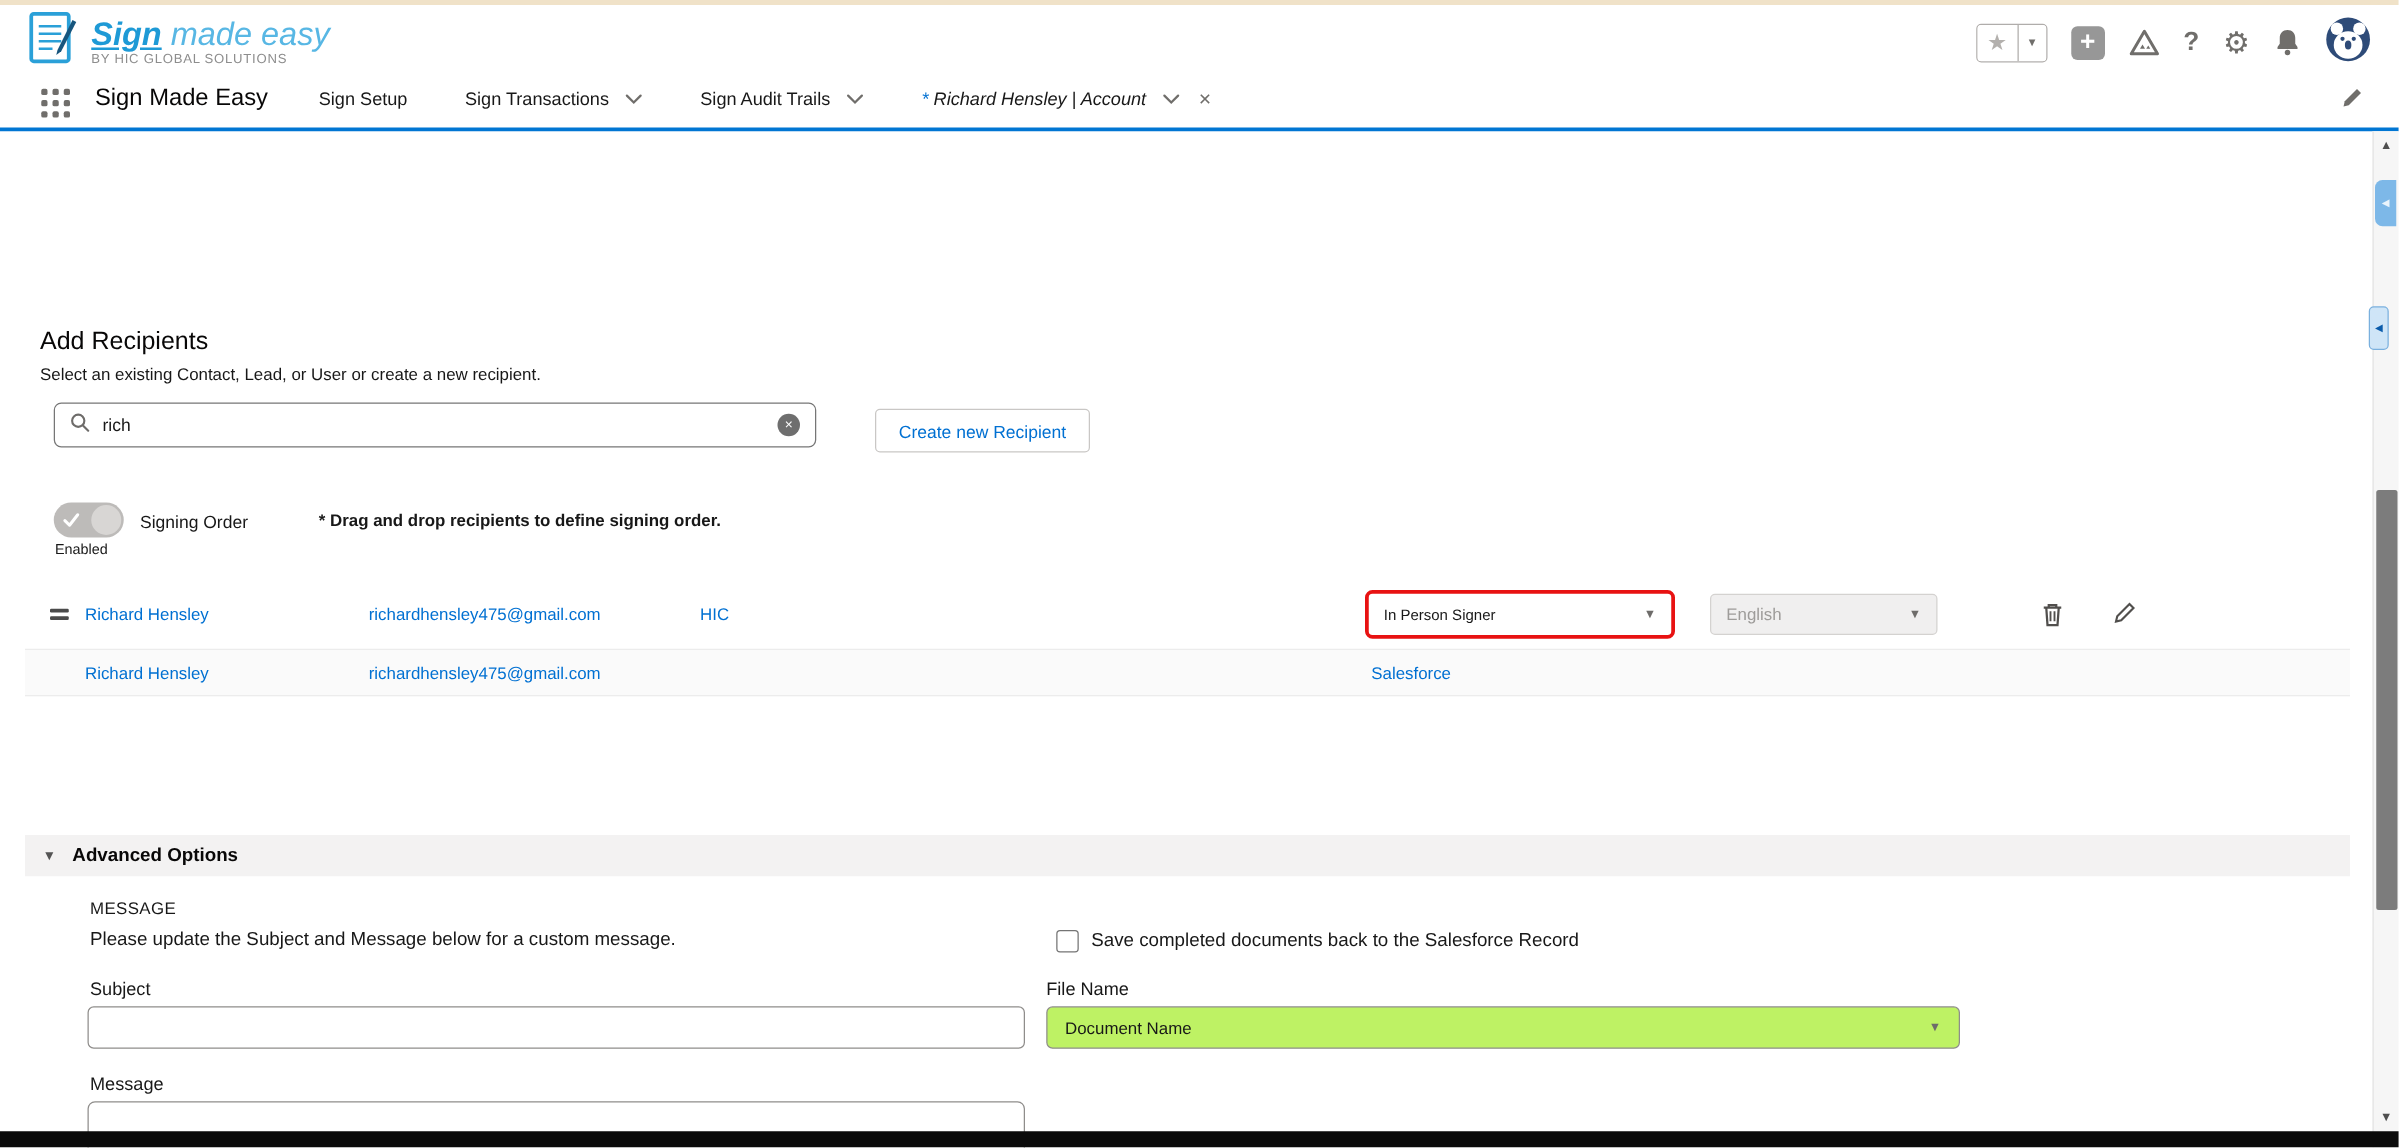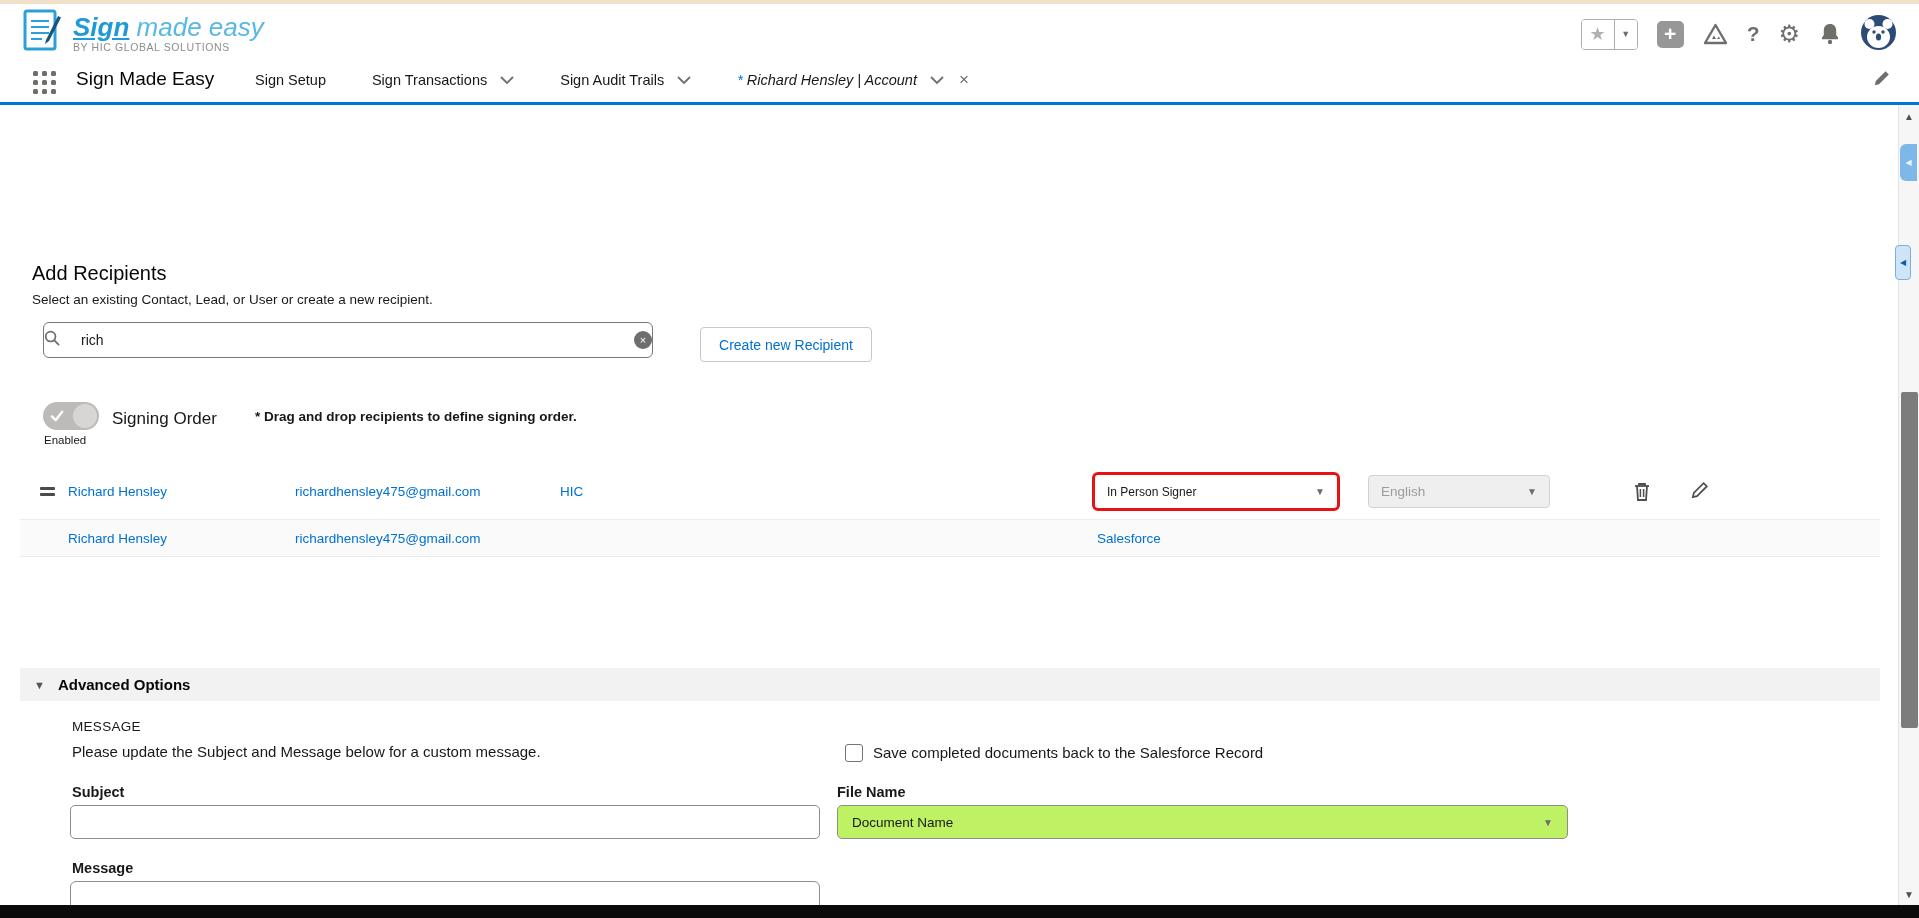--- a/index.html
+++ b/index.html
@@ -49,37 +49,37 @@
   .dirty { color:#0070d2; font-style:italic; margin-right:4px; }
   .tab-close { color:#706e6b; font-size:17px; margin-left:2px; }
   .edit-page { position:absolute; right:28px; top:12px; }
 
   
   .section-title { position:absolute; left:32px; top:262px; font-size:20px; color:#080707; }
   .section-sub   { position:absolute; left:32px; top:292px; font-size:13.5px; color:#181818; }
 
   .recipient-search { position:absolute; left:43px; top:322px; width:610px; height:36px;
                       border:1px solid #767676; border-radius:6px; display:flex; align-items:center;
-                      padding:0 0; gap:21px; background:#fff; }
+                      padding:0 12px; gap:10px; background:#fff; }
   .recipient-search input { border:none; outline:none; font-size:14px; flex:1; color:#181818;
                             font-family:"Liberation Sans", sans-serif; }
   .clear-btn { width:18px; height:18px; border-radius:50%; background:#6e6e6e; color:#fff;
                display:flex; align-items:center; justify-content:center; font-size:11px; }
 
   .create-btn { position:absolute; left:700px; top:327px; width:172px; height:35px;
                 border:1px solid #c9c7c5; border-radius:4px; background:#fff; color:#0070d2;
                 font-size:14px; display:flex; align-items:center; justify-content:center; cursor:pointer; }
 
   .toggle { position:absolute; left:43px; top:402px; width:56px; height:28px; border-radius:14px;
             background:#bdbbb9; }
   .toggle .knob { position:absolute; right:2px; top:2px; width:24px; height:24px; border-radius:50%;
                   background:#d8d6d4; }
   .toggle svg { position:absolute; left:7px; top:7px; }
   .toggle-state { position:absolute; left:44px; top:434px; font-size:11.5px; color:#181818; }
-  .toggle-label { position:absolute; left:112px; top:409px; font-size:17px; }
+  .toggle-label { position:absolute; left:112px; top:409px; font-size:14px; }
   .order-note   { position:absolute; left:255px; top:409px; font-size:13.5px; font-weight:bold; }
 
   
   .rtable { position:absolute; left:20px; top:463px; width:1860px; }
   .thead { position:relative; height:37px; background:#f3f2f2; border-top:1px solid #e3e1df;
            border-bottom:1px solid #d8d6d4; }
   .th { position:absolute; top:11px; font-size:12.5px; font-weight:bold; color:#474747; letter-spacing:0.2px; }
   .trow { position:relative; height:57px; background:#fff; border-bottom:1px solid #ececec; }
   .trow2 { position:relative; height:37px; background:#fafafa; border-bottom:1px solid #ececec; }
   .cell-link { position:absolute; font-size:13.5px; color:#0070d2; text-decoration:none; }
@@ -102,21 +102,21 @@
              display:flex; align-items:center; padding-left:14px; gap:13px; }
   .adv-caret { color:#545454; font-size:11px; }
   .adv-title { font-size:15px; font-weight:bold; color:#080707; }
 
   .msg-label   { position:absolute; left:72px; top:719px; font-size:13.5px; letter-spacing:0.3px; }
   .msg-hint    { position:absolute; left:72px; top:743px; font-size:15px; }
   .save-check  { position:absolute; left:845px; top:744px; width:18px; height:18px;
                  border:1.5px solid #747474; border-radius:3px; background:#fff; }
   .save-label  { position:absolute; left:873px; top:744px; font-size:15px; }
 
-  .fld-label { position:absolute; font-size:14.5px; color:#181818;font-weight:bold; }
+  .fld-label { position:absolute; font-size:14.5px; color:#181818; }
   .subject-input { position:absolute; left:70px; top:805px; width:750px; height:34px;
                    border:1px solid #8f8d8b; border-radius:5px; padding:0 12px; font-size:14px;
                    font-family:"Liberation Sans", sans-serif; outline:none; }
   .file-select { position:absolute; left:837px; top:805px; width:731px; height:34px;
                  border:1px solid #8f8d8b; border-radius:5px; background:#bef264;
                  display:flex; align-items:center; padding:0 14px; }
   .file-select .sel-text { font-size:13.5px; flex:1; }
   .message-area { position:absolute; left:70px; top:881px; width:750px; height:50px;
                   border:1px solid #8f8d8b; border-radius:6px; resize:none; outline:none;
                   font-family:"Liberation Sans", sans-serif; font-size:14px; padding:8px 12px; }

